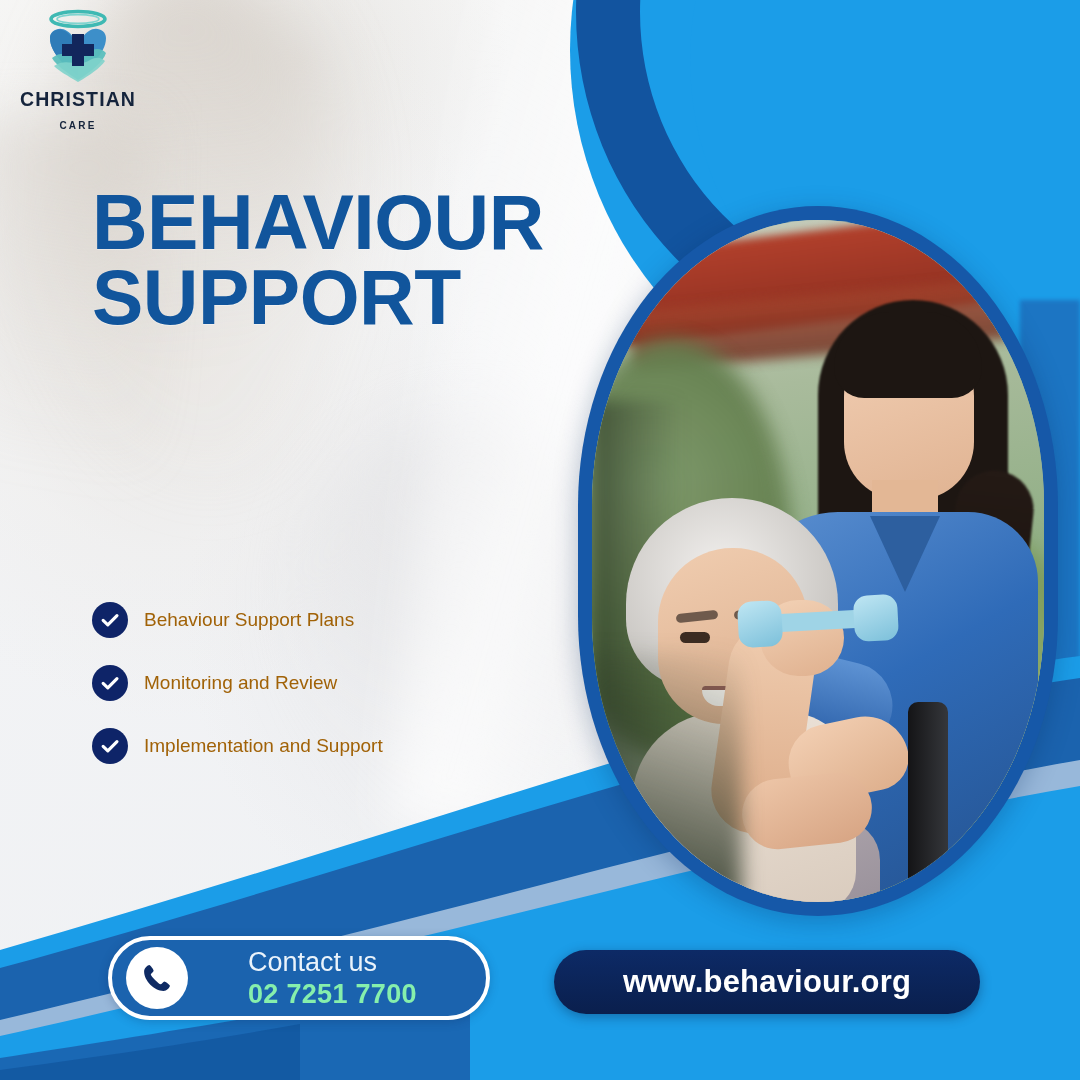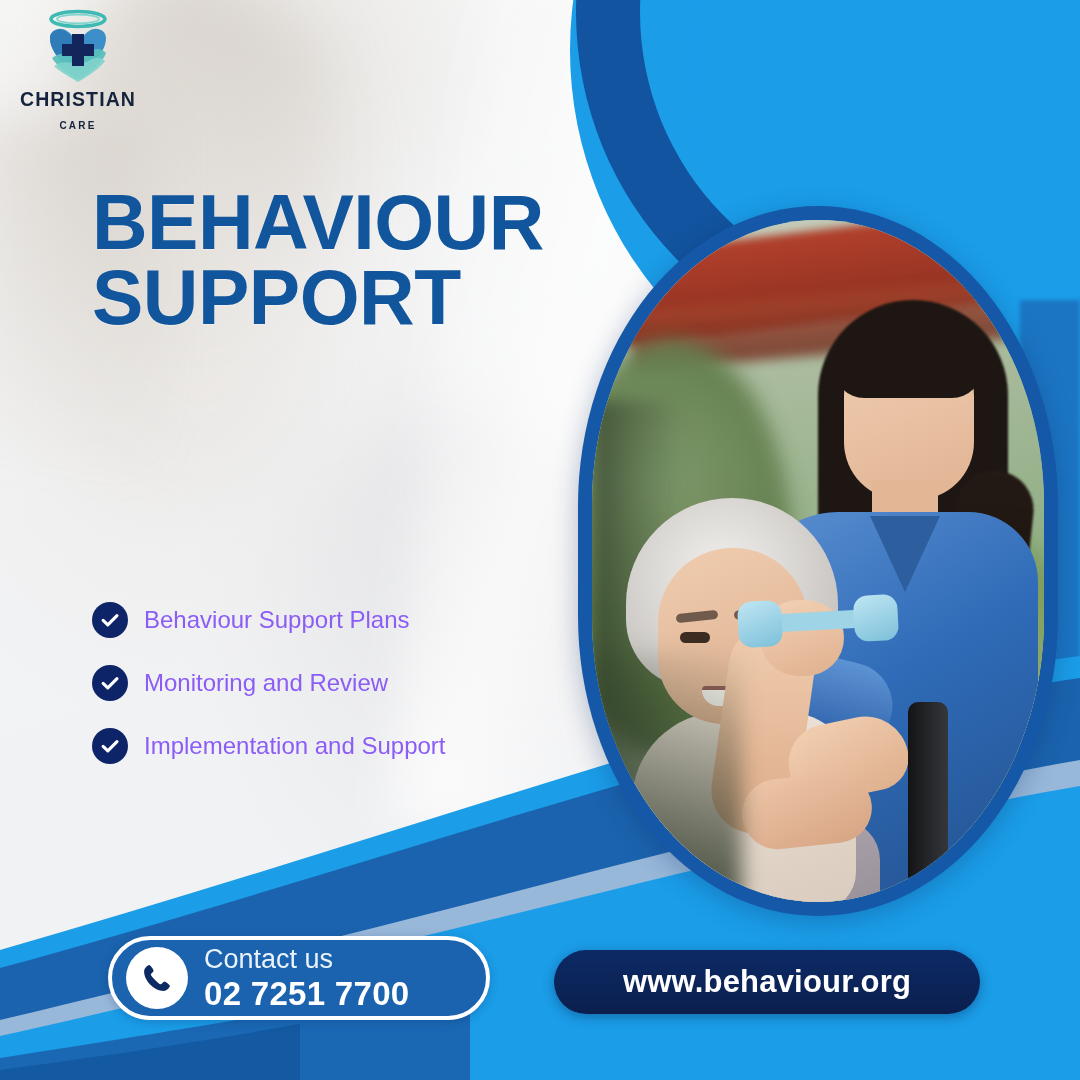--- a/index.html
+++ b/index.html
@@ -179,22 +179,22 @@
     border-radius: 50%;
     background: #0e2468;
     display: flex;
     align-items: center;
     justify-content: center;
     flex: 0 0 36px;
     margin-right: 16px;
   }
   .bullet-icon svg { display: block; }
   .bullet-label {
-    font-size: 24px;
-    color: #8b5cf6;
+    font-size: 19px;
+    color: #a16207;
     white-space: nowrap;
   }
 
   
   .photo-wrap {
     position: absolute;
     left: 578px; top: 206px;
     width: 480px; height: 710px;
     z-index: 25;
   }
@@ -435,38 +435,39 @@
     left: 108px; bottom: 60px;
     width: 382px; height: 84px;
     border-radius: 42px;
     background: #1b63ae;
     border: 4px solid #ffffff;
     display: flex;
     align-items: center;
     padding-left: 14px;
     z-index: 60;
     box-shadow: 0 2px 10px rgba(10,40,90,0.25);
+    gap: 44px;
   }
   .phone-circle {
     width: 62px; height: 62px;
     border-radius: 50%;
     background: #ffffff;
     display: flex; align-items: center; justify-content: center;
     flex: 0 0 62px;
     margin-right: 16px;
   }
   .contact-text { line-height: 1.05; }
   .contact-label {
     color: #eaf3fb;
     font-size: 27px;
     font-weight: normal;
   }
   .contact-number {
-    color: #ffffff;
-    font-size: 33px;
+    color: #86efac;
+    font-size: 27px;
     font-weight: bold;
     letter-spacing: 0.3px;
     margin-top: 4px;
   }
 
   .site-pill {
     position: absolute;
     left: 554px; bottom: 66px;
     width: 426px; height: 64px;
     border-radius: 34px;

